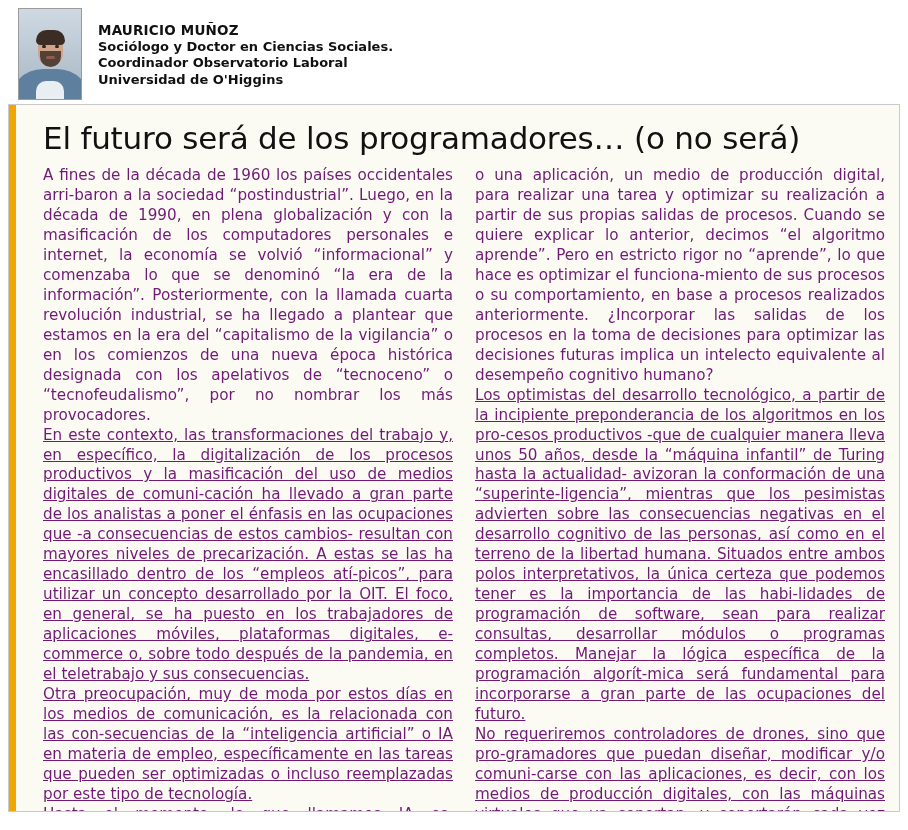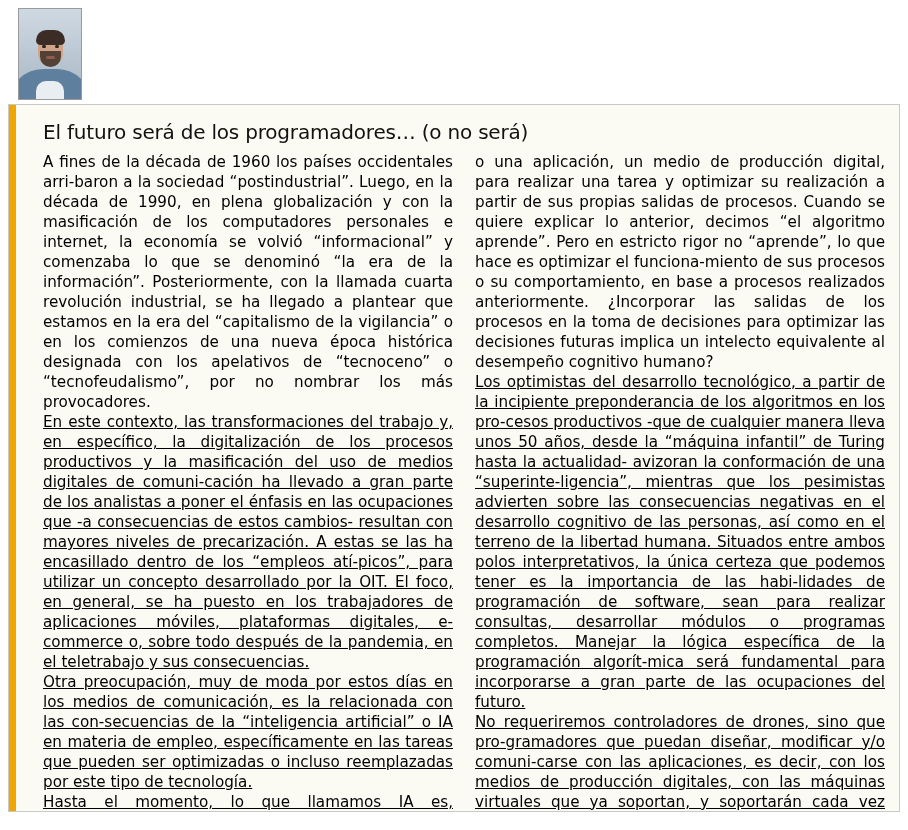--- a/index.html
+++ b/index.html
@@ -142,42 +142,42 @@
     left: 0;
     top: 0;
     bottom: 0;
     width: 7px;
     background: #f0a500;
   }
   .article-inner {
     padding: 10px 16px 8px 24px;
   }
   .headline {
-    font-size: 20px;
+    font-size: 31px;
     font-weight: 400;
     color: #111;
     letter-spacing: -0.2px;
     line-height: 1.12;
     margin: 6px 0 10px 10px;
     white-space: nowrap;
   }
   .columns {
     display: flex;
     gap: 22px;
     margin-left: 10px;
   }
   .col {
     width: 410px;
     flex: 0 0 auto;
   }
   .col p {
     margin: 0;
     font-size: 15.2px;
     line-height: 1.315;
-    color: #000000;
+    color: #701a75;
     text-align: justify;
     text-justify: inter-word;
     hyphens: manual;
   }
   .col p + p {
     margin-top: 0px;
     text-decoration: underline;
   }
 </style>
 </head>
@@ -189,20 +189,26 @@
     <div class="photo-frame">
       <div class="photo-bg"></div>
       <div class="photo-shoulders"></div>
       <div class="photo-shirt"></div>
       <div class="photo-head"></div>
       <div class="photo-hair"></div>
       <div class="photo-beard"></div>
       <div class="photo-mouth"></div>
       <div class="photo-eye left"></div>
       <div class="photo-eye right"></div>
+    </div>
+    <div class="author-info">
+      <div class="author-name">MAURICIO MUÑOZ</div>
+      <div class="author-line">Sociólogo y Doctor en Ciencias Sociales.</div>
+      <div class="author-line">Coordinador Observatorio Laboral</div>
+      <div class="author-line">Universidad de O'Higgins</div>
     </div>
   </div>
 
   <div class="article">
     <div class="accent-bar"></div>
     <div class="article-inner">
       <h1 class="headline">El futuro será de los programadores… (o no será)</h1>
       <div class="columns">
         <div class="col">
           <p>A fines de la década de 1960 los países occidentales arri-baron a la sociedad “postindustrial”. Luego, en la década de 1990, en plena globalización y con la masificación de los computadores personales e internet, la economía se volvió “informacional” y comenzaba lo que se denominó “la era de la información”. Posteriormente, con la llamada cuarta revolución industrial, se ha llegado a plantear que estamos en la era del “capitalismo de la vigilancia” o en los comienzos de una nueva época histórica designada con los apelativos de “tecnoceno” o “tecnofeudalismo”, por no nombrar los más provocadores.</p>

